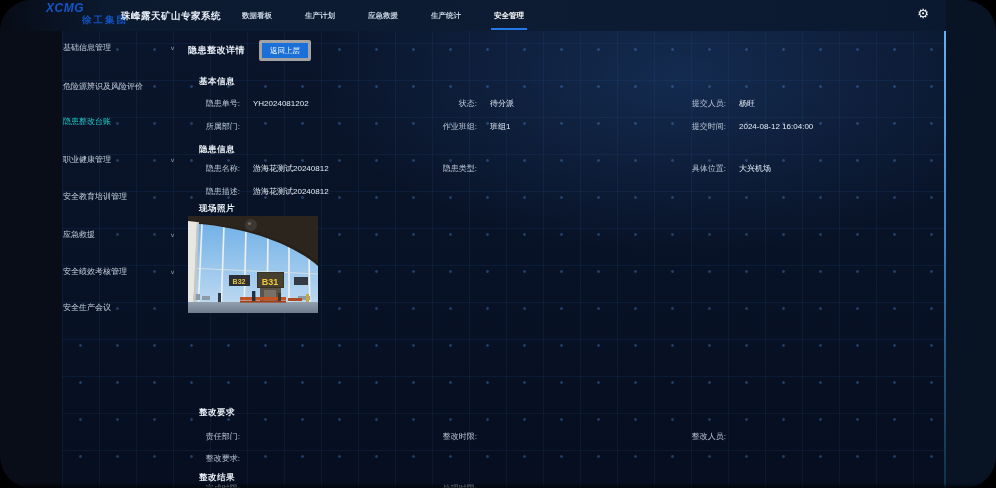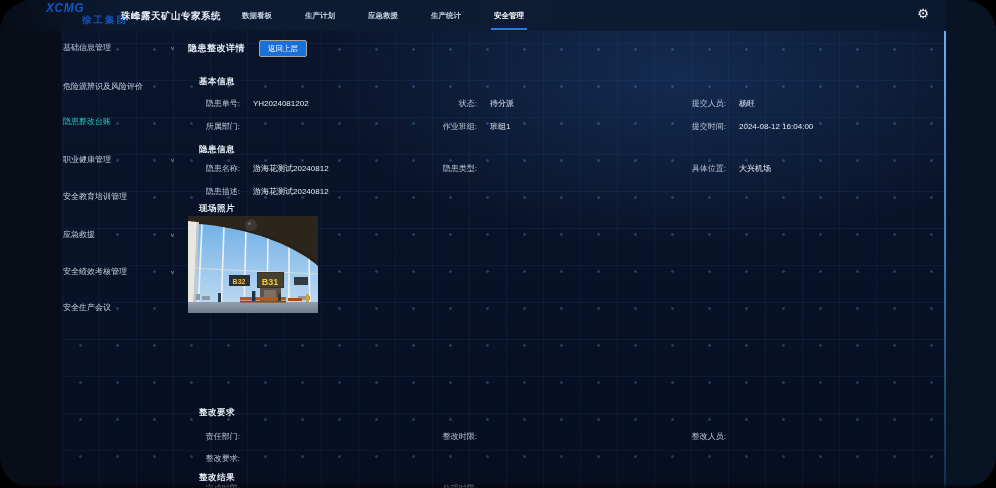--- a/index.html
+++ b/index.html
@@ -41,21 +41,21 @@
   .side-item{position:absolute;left:63px;width:114px;font-size:8px;line-height:10px;
     color:#c5d1df;cursor:pointer;display:flex;justify-content:space-between;z-index:4;}
   .side-item .chev{color:#7e93aa;font-size:7px;transform:scaleY(.8);margin-right:2px;}
   .side-item.active{color:#1fc9c4;}
   .side-item.wide{width:122px;}
   
   .main{position:absolute;left:188px;top:31px;width:750px;height:457px;z-index:4;}
   .titlerow{position:absolute;left:0;top:9px;display:flex;align-items:center;}
   .pagetitle{font-size:9px;font-weight:700;color:#e4ebf3;letter-spacing:.5px;}
   .backbtn{margin-left:14px;background:#1b6fd8;color:#fff;font-size:7.5px;
-    padding:3px 8px;border-radius:2px;border:1px solid #a3a3a3;cursor:pointer;line-height:1.2;}
+    padding:3px 8px;border-radius:2px;border:3px solid #a3a3a3;cursor:pointer;line-height:1.2;}
   .sect{position:absolute;left:11px;font-size:8.5px;font-weight:700;color:#e9eff6;letter-spacing:.5px;}
   .frow{position:absolute;left:0;display:flex;font-size:8px;line-height:10px;white-space:nowrap;}
   .lab{width:52px;text-align:right;color:#b9c6d6;}
   .val{margin-left:13px;color:#e3ebf4;}
   .v1{width:160px;}
   .lab2{width:64px;text-align:right;color:#b9c6d6;}
   .v2{width:160px;}
   .lab3{width:76px;text-align:right;color:#b9c6d6;}
   .photo{position:absolute;left:0;top:185px;width:130px;height:97px;cursor:pointer;}
   .photo svg{display:block;}

